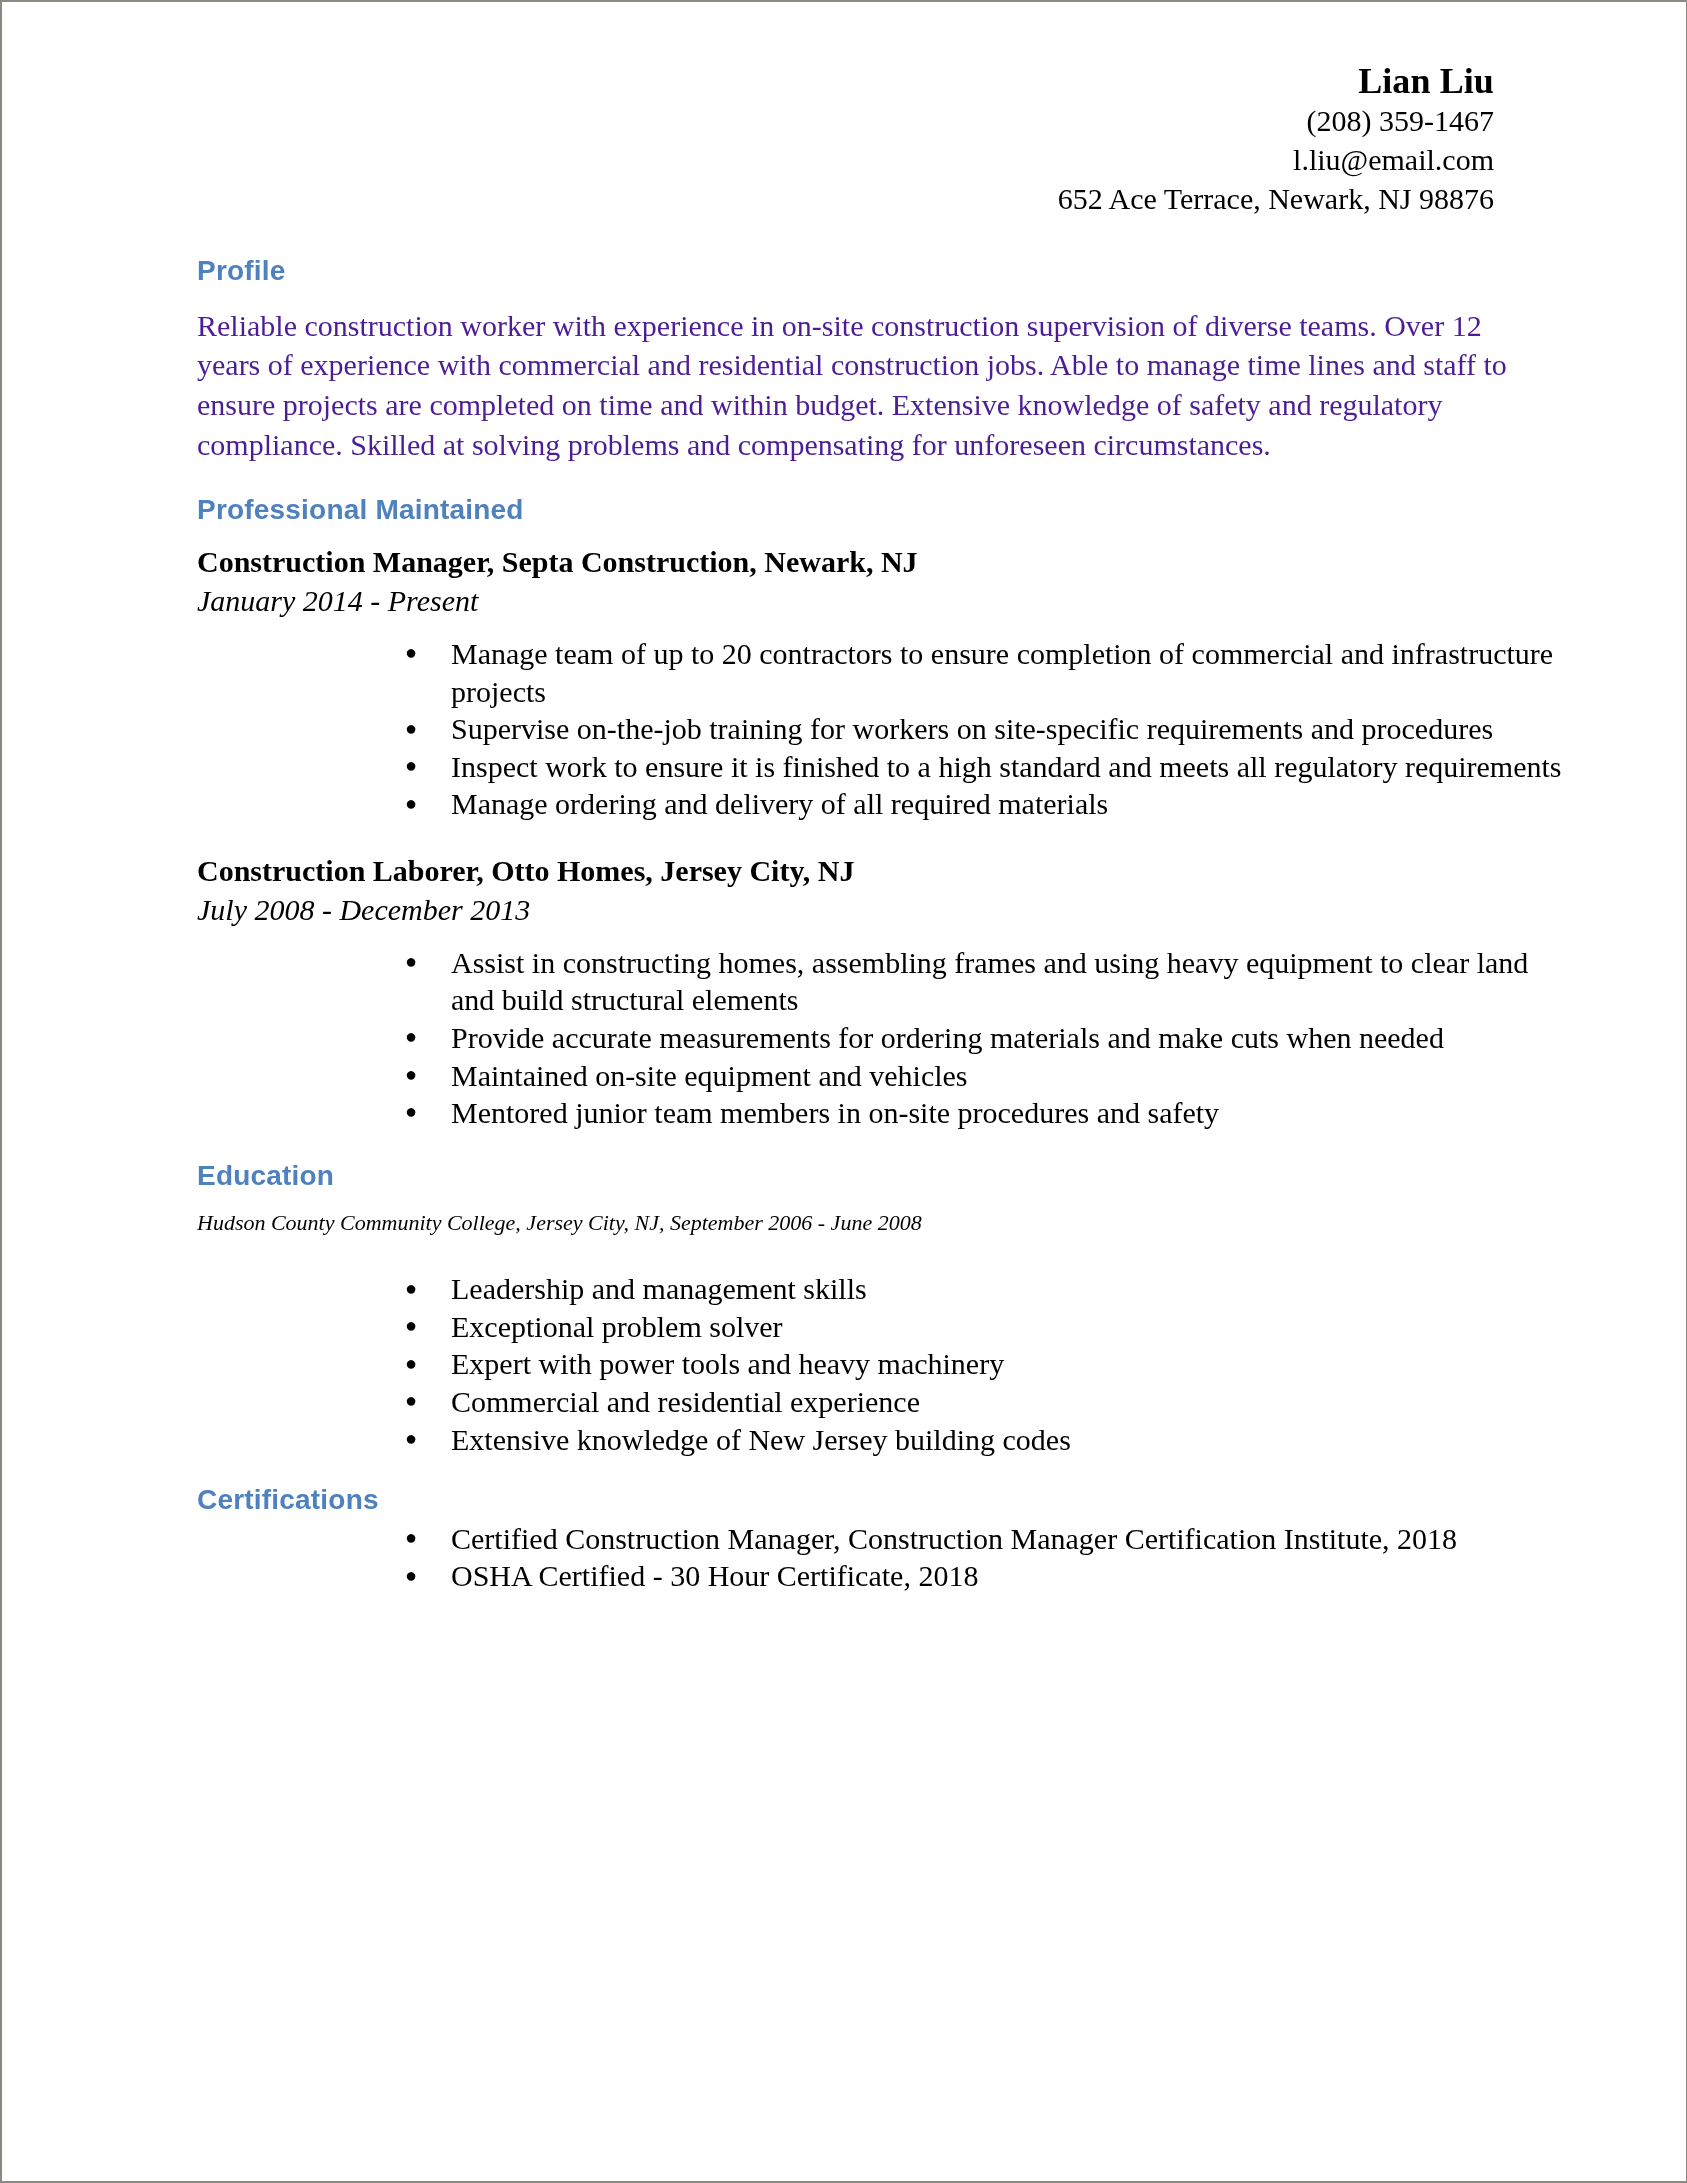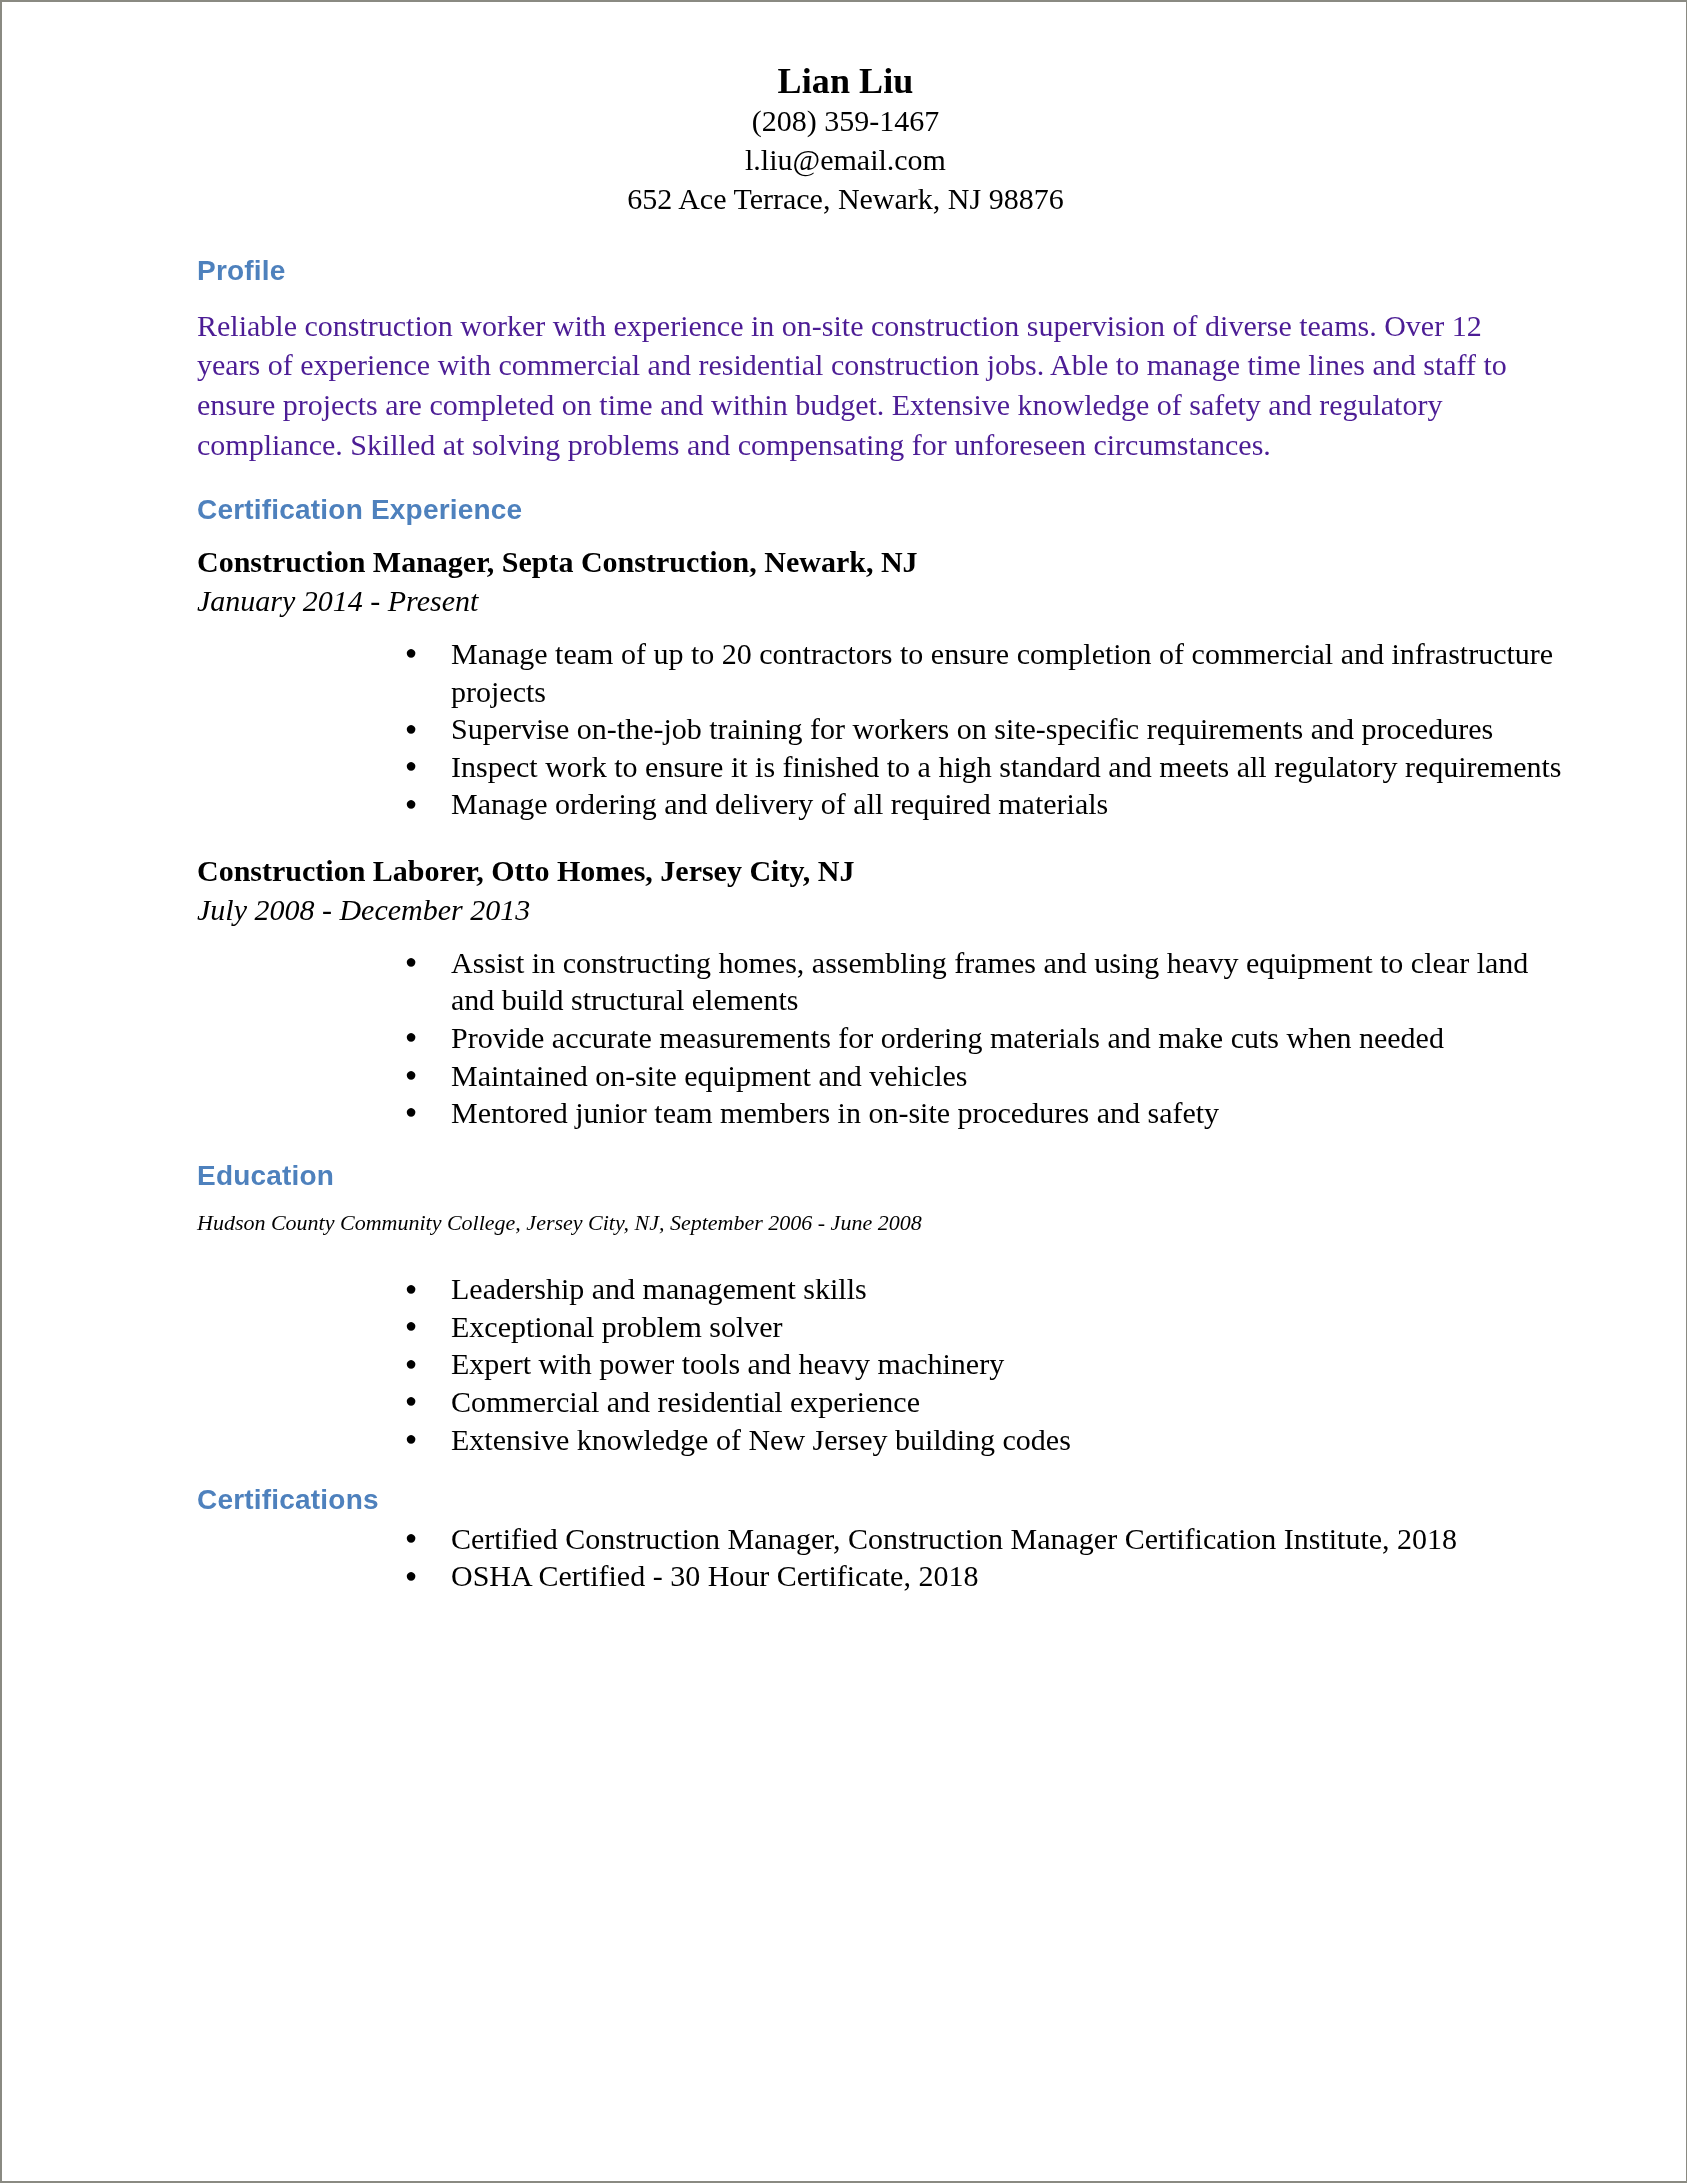--- a/index.html
+++ b/index.html
@@ -25,21 +25,21 @@
     top: 0;
     right: 0;
     bottom: 0;
     background: #ffffff;
     padding: 59px 119px 0 195px;
     box-sizing: border-box;
   }
 
   
   .hdr {
-    text-align: center;
+    text-align: right;
     padding-left: 0;
     padding-right: 73px;
   }
   .hdr-name {
     font-size: 36px;
     font-weight: bold;
     line-height: 1.12;
     color: #000000;
     letter-spacing: 0.1px;
   }
@@ -144,21 +144,21 @@
     </div>
 
     <div class="sp-hdr-profile"></div>
 
     <div class="sec-h">Profile</div>
     <div class="sp-h-body"></div>
     <div class="body-p">Reliable construction worker with experience in on-site construction supervision of diverse teams. Over 12 years of experience with commercial and residential construction jobs. Able to manage time lines and staff to ensure projects are completed on time and within budget. Extensive knowledge of safety and regulatory compliance. Skilled at solving problems and compensating for unforeseen circumstances.</div>
 
     <div class="sp-block"></div>
 
-    <div class="sec-h">Certification Experience</div>
+    <div class="sec-h">Professional Maintained</div>
     <div class="sp-pe-title"></div>
 
     <div>
       <div class="job-title">Construction Manager, Septa Construction, Newark, NJ</div>
       <div class="job-dates">January 2014 - Present</div>
       <div class="sp-dates-list"></div>
       <ul class="blist">
         <li>Manage team of up to 20 contractors to ensure completion of commercial and infrastructure projects</li>
         <li>Supervise on-the-job training for workers on site-specific requirements and procedures</li>
         <li>Inspect work to ensure it is finished to a high standard and meets all regulatory requirements</li>

